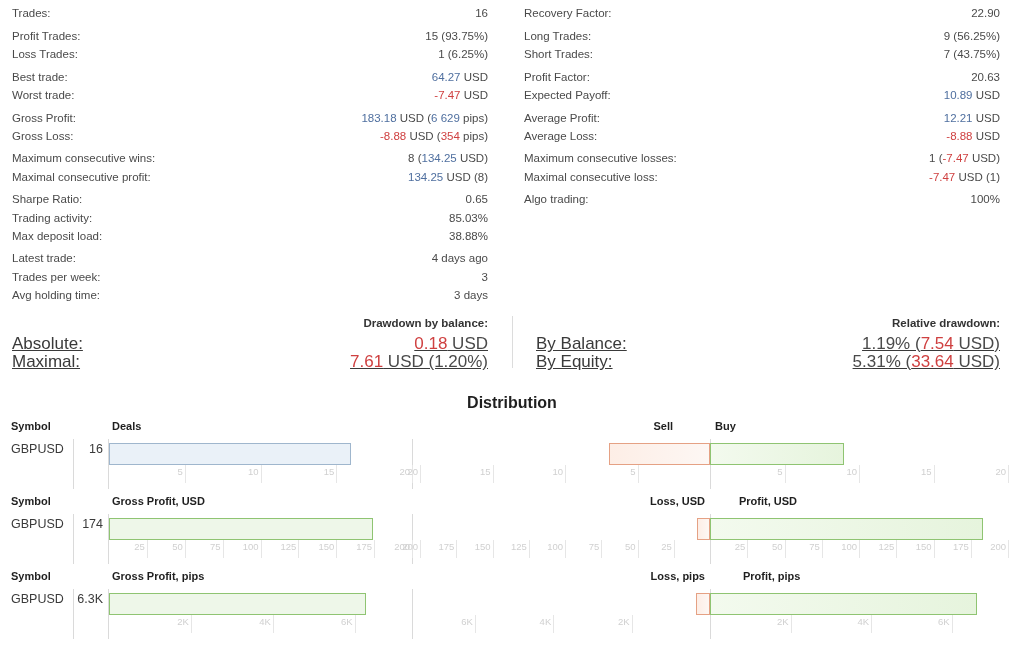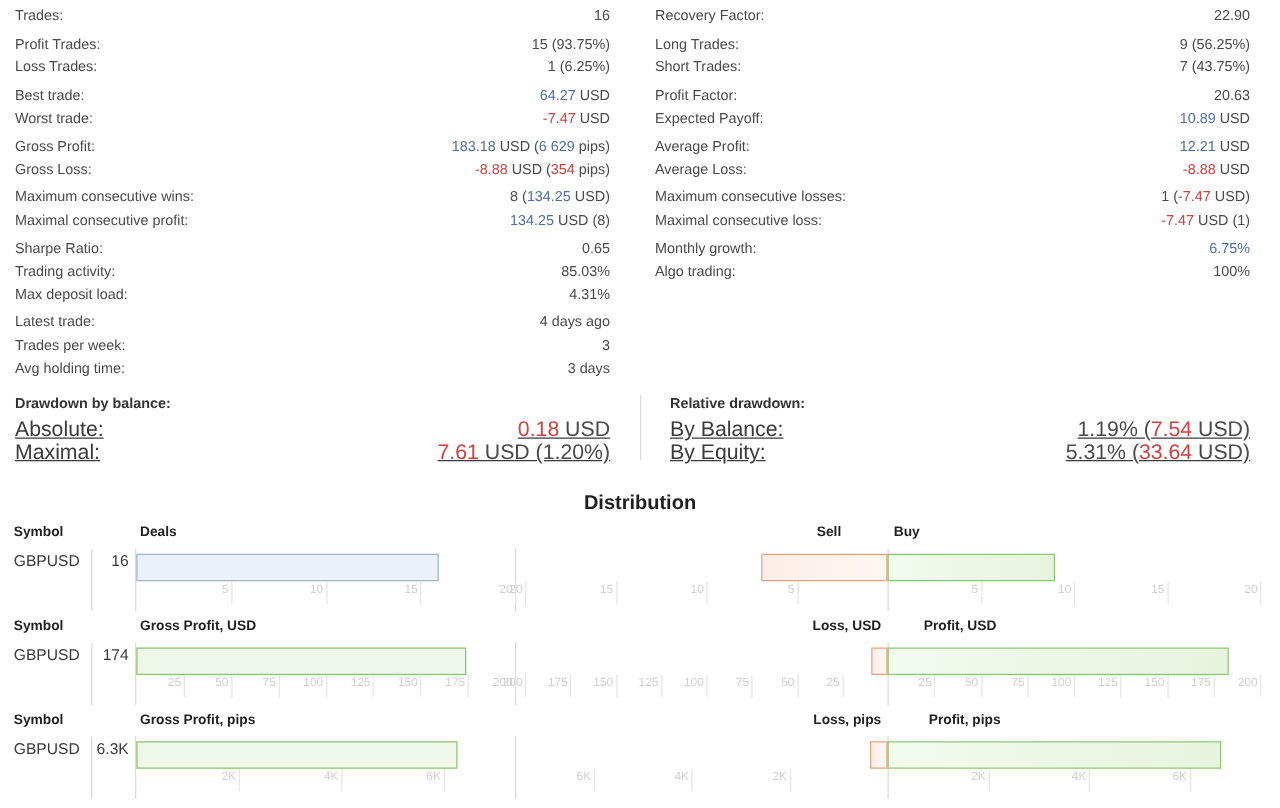--- a/index.html
+++ b/index.html
@@ -33,21 +33,21 @@
   .blue { color: #4f6f9f; margin-top: 12px; }
   .red  { color: #cf4040; }
   .dim  { color: #4a4a4a; }
 
   
   .dd-wrap {
     display: flex;
     margin-top: 10px;
     position: relative;
   }
-  .dd-col { width: 512px; padding: 0 24px 0 12px; }
+  .dd-col { width: 512px; padding: 0 24px 0 12px; text-align: right; }
   .dd-col.right { padding-left: 24px; }
   .dd-divider {
     position: absolute;
     left: 512px; top: 2px;
     width: 1px; height: 52px;
     background: #dcdcdc;
   }
   .dd-title {
     font-size: 11.5px;
     font-weight: bold;
@@ -164,21 +164,21 @@
         <div class="stat-row">
           <div class="label">Sharpe Ratio:</div>
           <div class="value dim">0.65</div>
         </div>
         <div class="stat-row">
           <div class="label">Trading activity:</div>
           <div class="value dim">85.03%</div>
         </div>
         <div class="stat-row">
           <div class="label">Max deposit load:</div>
-          <div class="value dim">4.31%</div>
+          <div class="value dim">38.88%</div>
         </div>
         <div class="gap"></div>
         <div class="stat-row">
           <div class="label">Latest trade:</div>
           <div class="value dim">4 days ago</div>
         </div>
         <div class="stat-row">
           <div class="label">Trades per week:</div>
           <div class="value dim">3</div>
         </div>
@@ -222,24 +222,20 @@
         <div class="gap"></div>
         <div class="stat-row">
           <div class="label">Maximum consecutive losses:</div>
           <div class="value"><span class="dim">1 (</span><span class="red">-7.47</span><span class="dim"> USD)</span></div>
         </div>
         <div class="stat-row">
           <div class="label">Maximal consecutive loss:</div>
           <div class="value"><span class="red">-7.47</span><span class="dim"> USD (1)</span></div>
         </div>
         <div class="gap"></div>
-        <div class="stat-row">
-          <div class="label">Monthly growth:</div>
-          <div class="value"><span class="blue">6.75%</span></div>
-        </div>
         <div class="stat-row">
           <div class="label">Algo trading:</div>
           <div class="value dim">100%</div>
         </div>
       </div>
   </div>
 
   <div class="dd-wrap">
     <div class="dd-divider"></div>
     <div class="dd-col">

